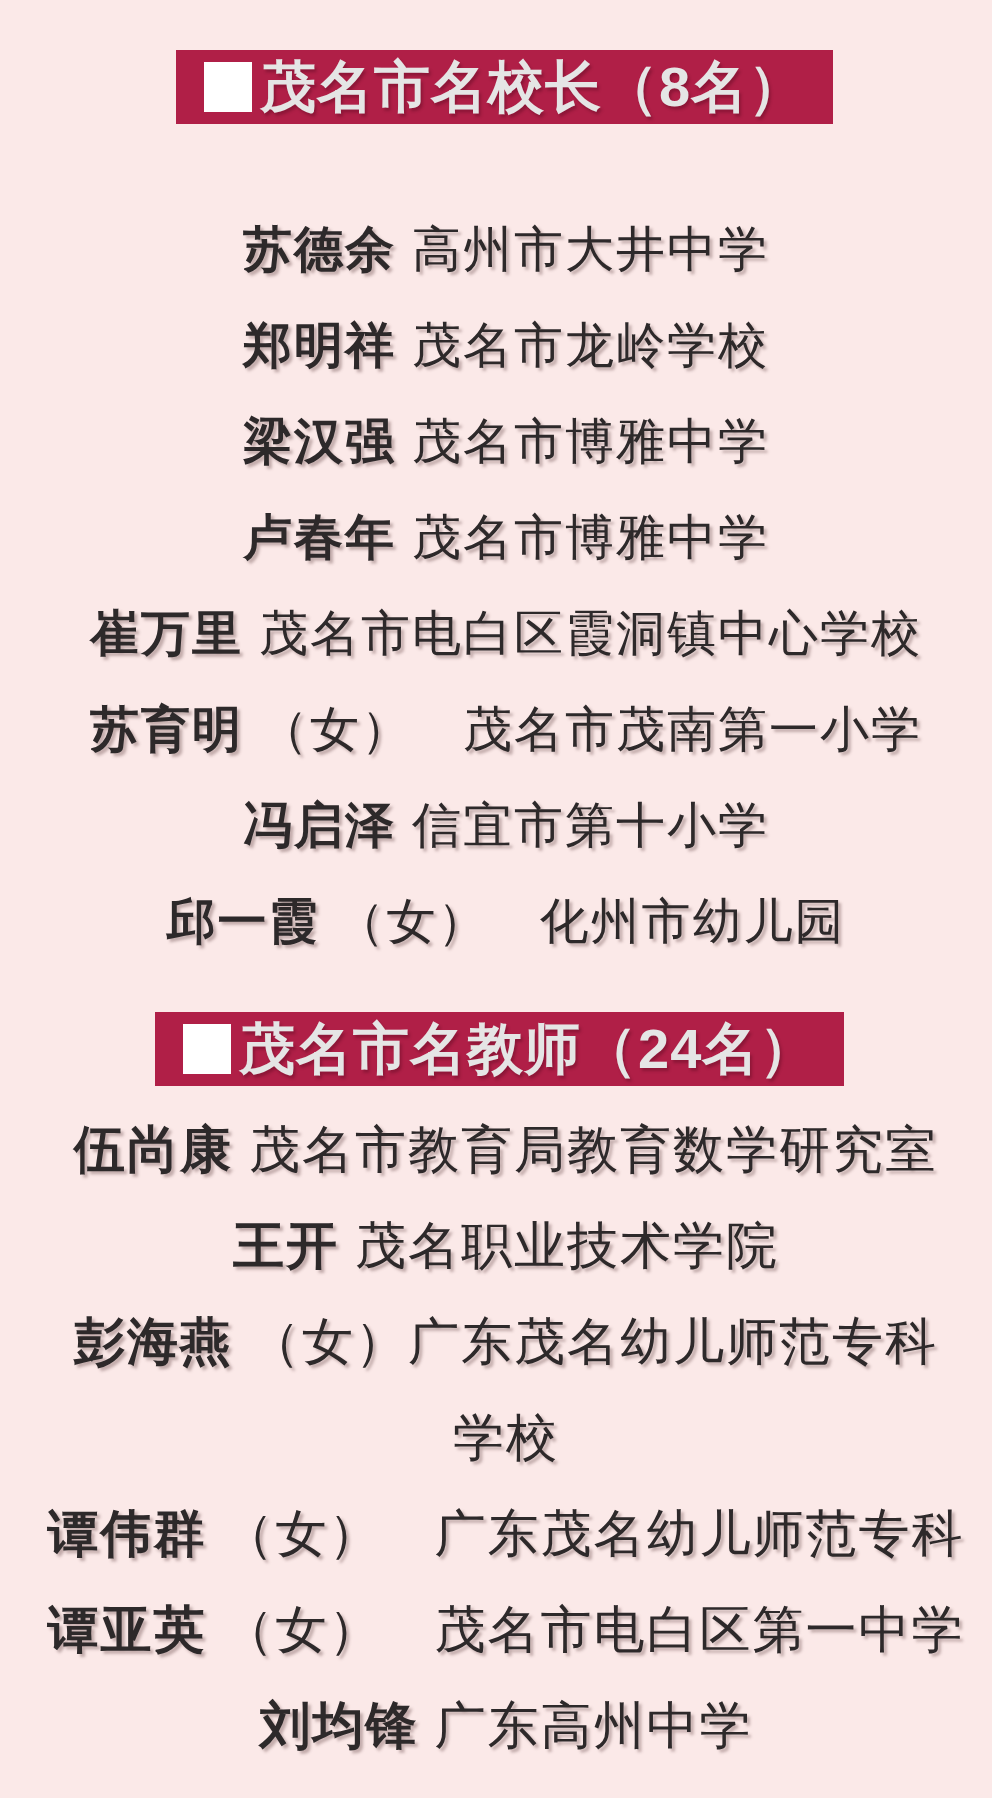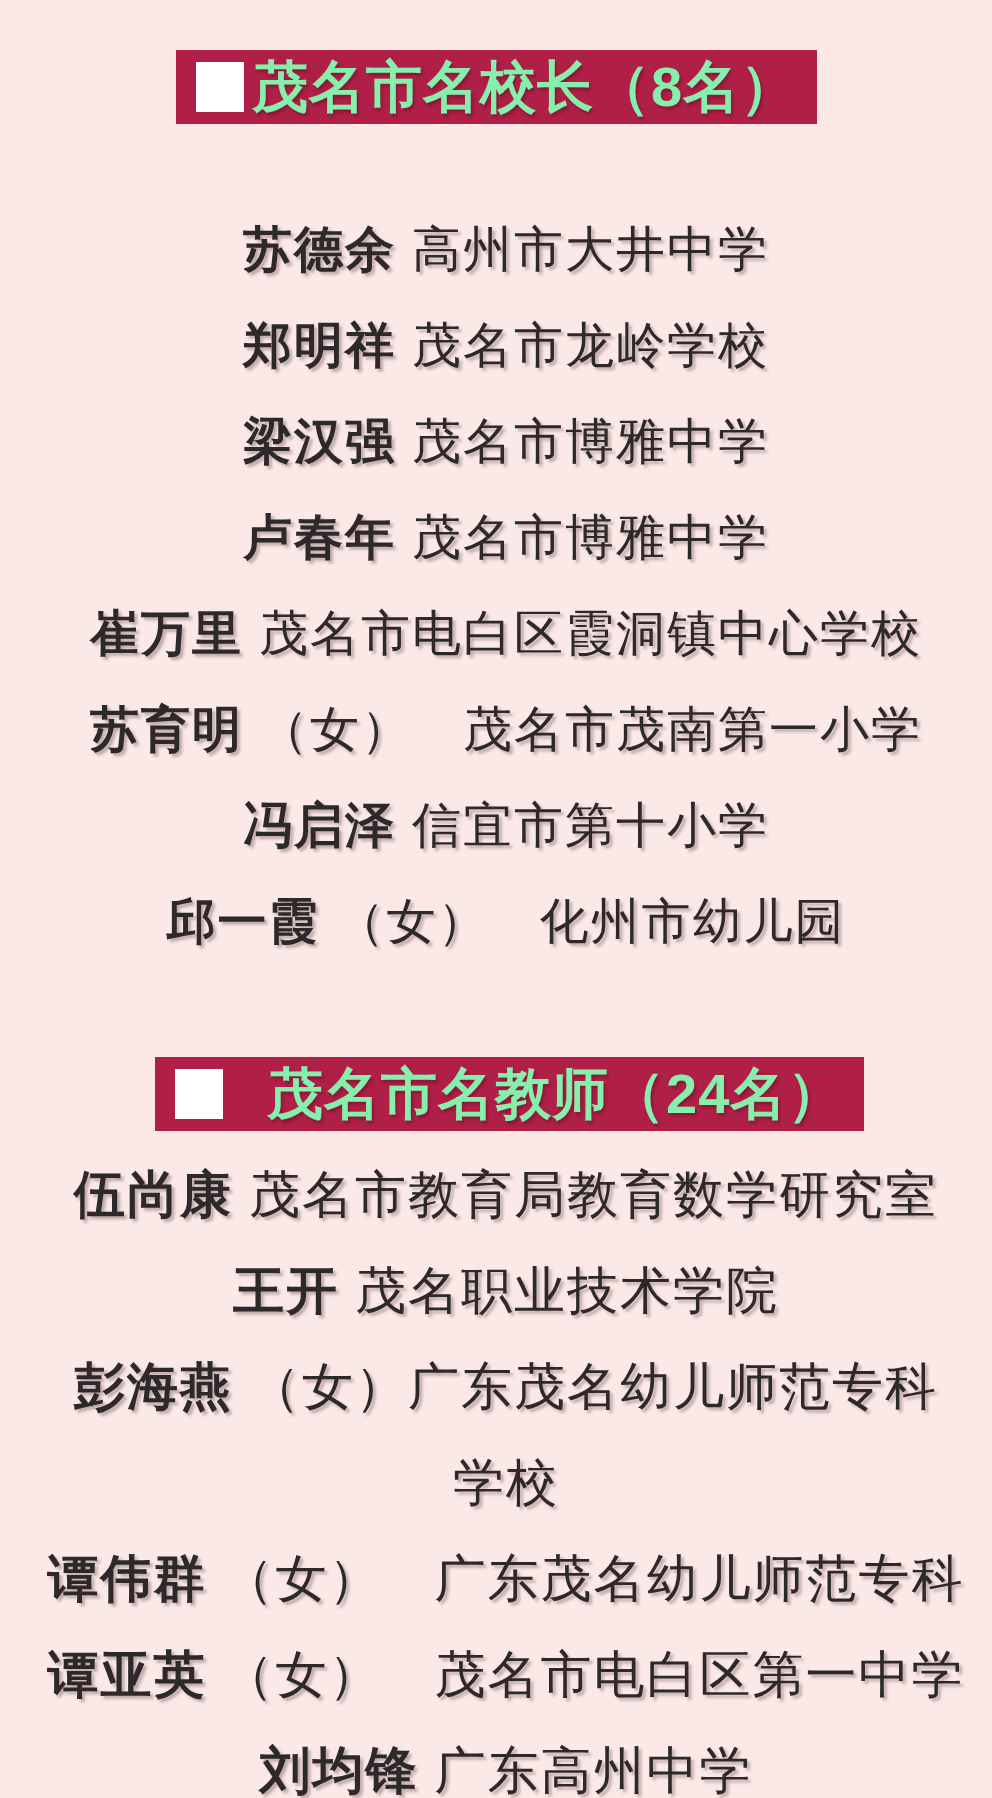--- a/index.html
+++ b/index.html
@@ -6,27 +6,27 @@
   .page{
     width:992px;height:1798px;overflow:hidden;position:relative;
     background:#fbe9e8;
     font-family:"Liberation Sans","DejaVu Sans",sans-serif;
     color:#2d292a;
   }
   .banner{
     display:flex;align-items:center;
     height:74px;
     background:#b01f47;
-    color:#86efac;
-    padding:0 20px;
+    color:#e5e5e5;
+    padding:0 28px;
     width:fit-content;
     text-shadow:2px 3px 3px rgba(60,0,20,0.3);
   }
   .banner-1{margin-top:50px;margin-left:176px;}
-  .banner-2{margin-top:88px;margin-left:155px;gap:36px;}
+  .banner-2{margin-top:43px;margin-left:155px;}
   .square{
     display:inline-block;width:48px;height:50px;background:#ffffff;
     margin-right:8px;flex:0 0 auto;
   }
   .banner-title{
     font-size:56px;font-weight:700;letter-spacing:1px;white-space:nowrap;
     line-height:74px;
   }
   .rows{display:flex;flex-direction:column;}
   .rows-principals{margin-top:77px;}

